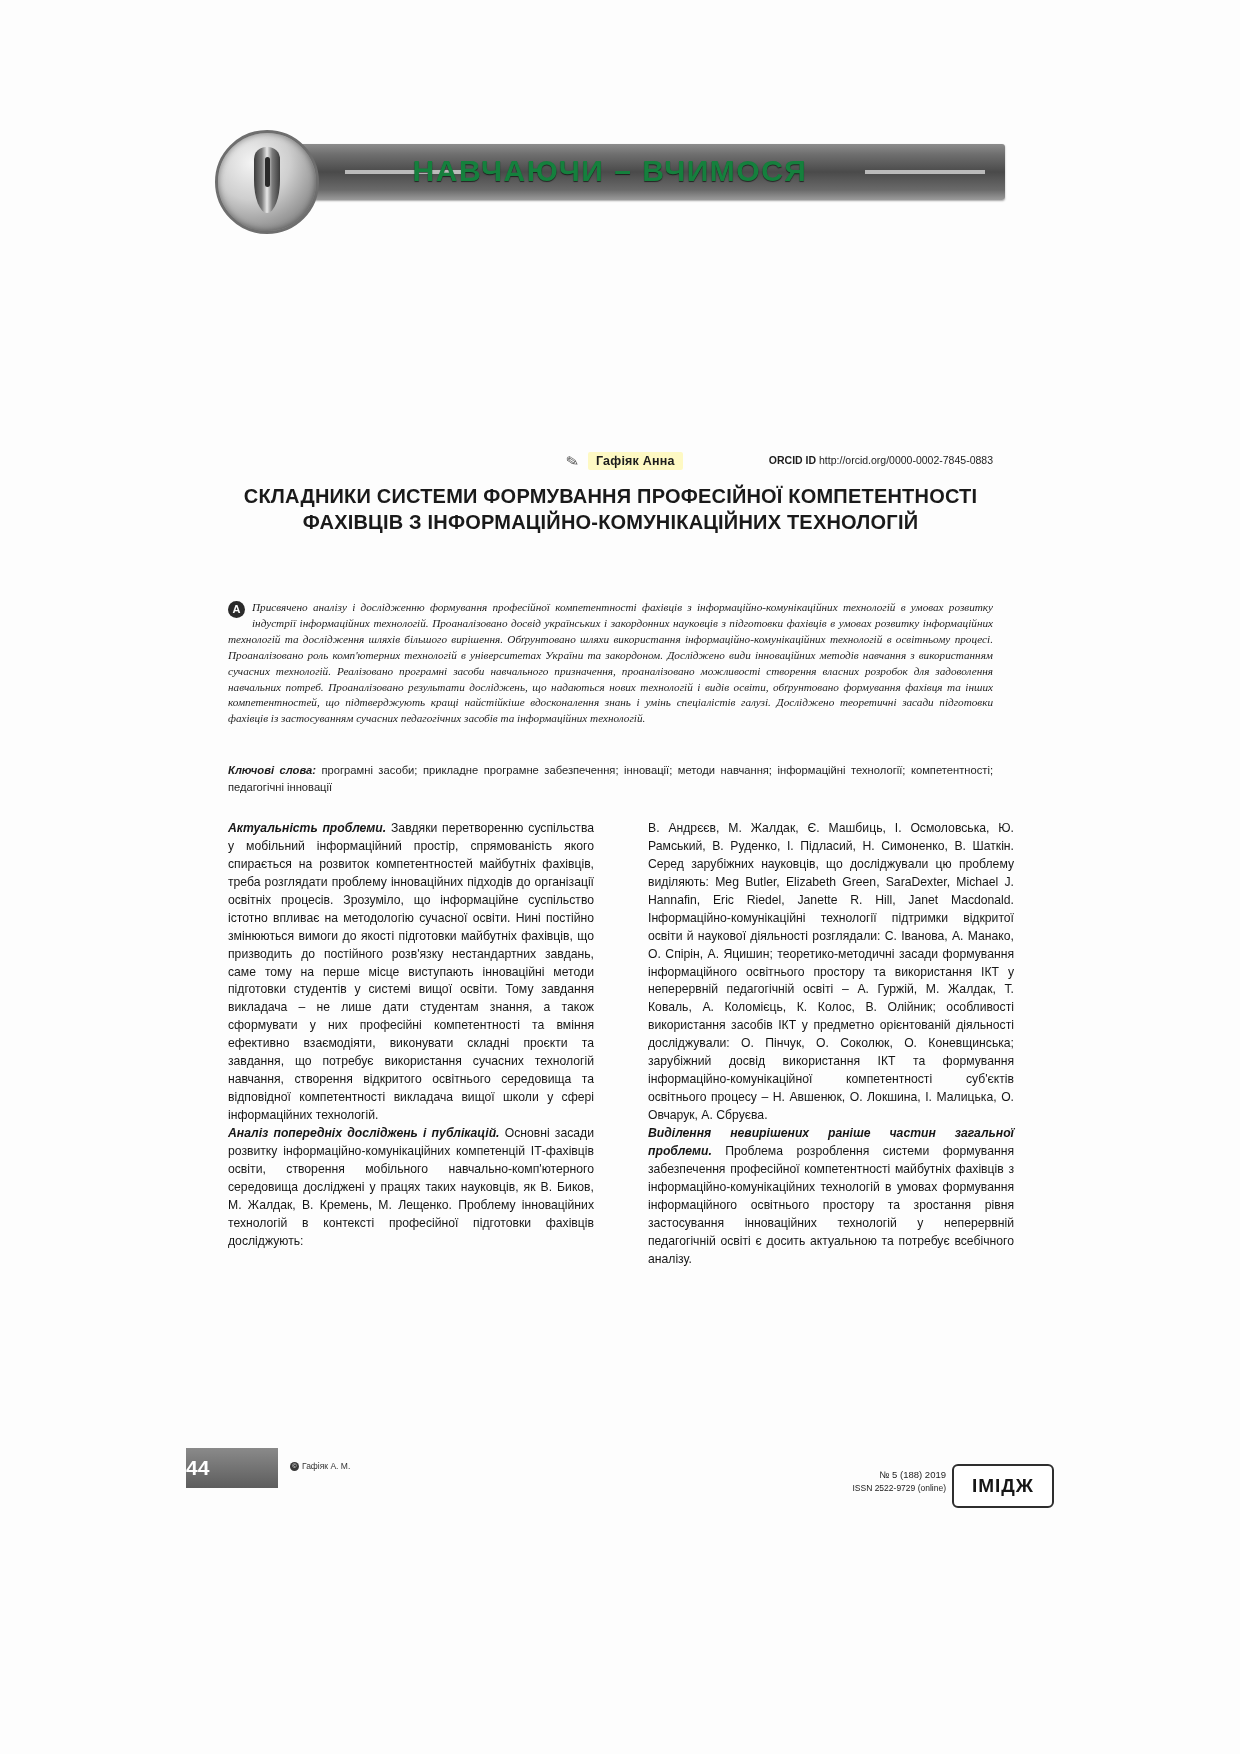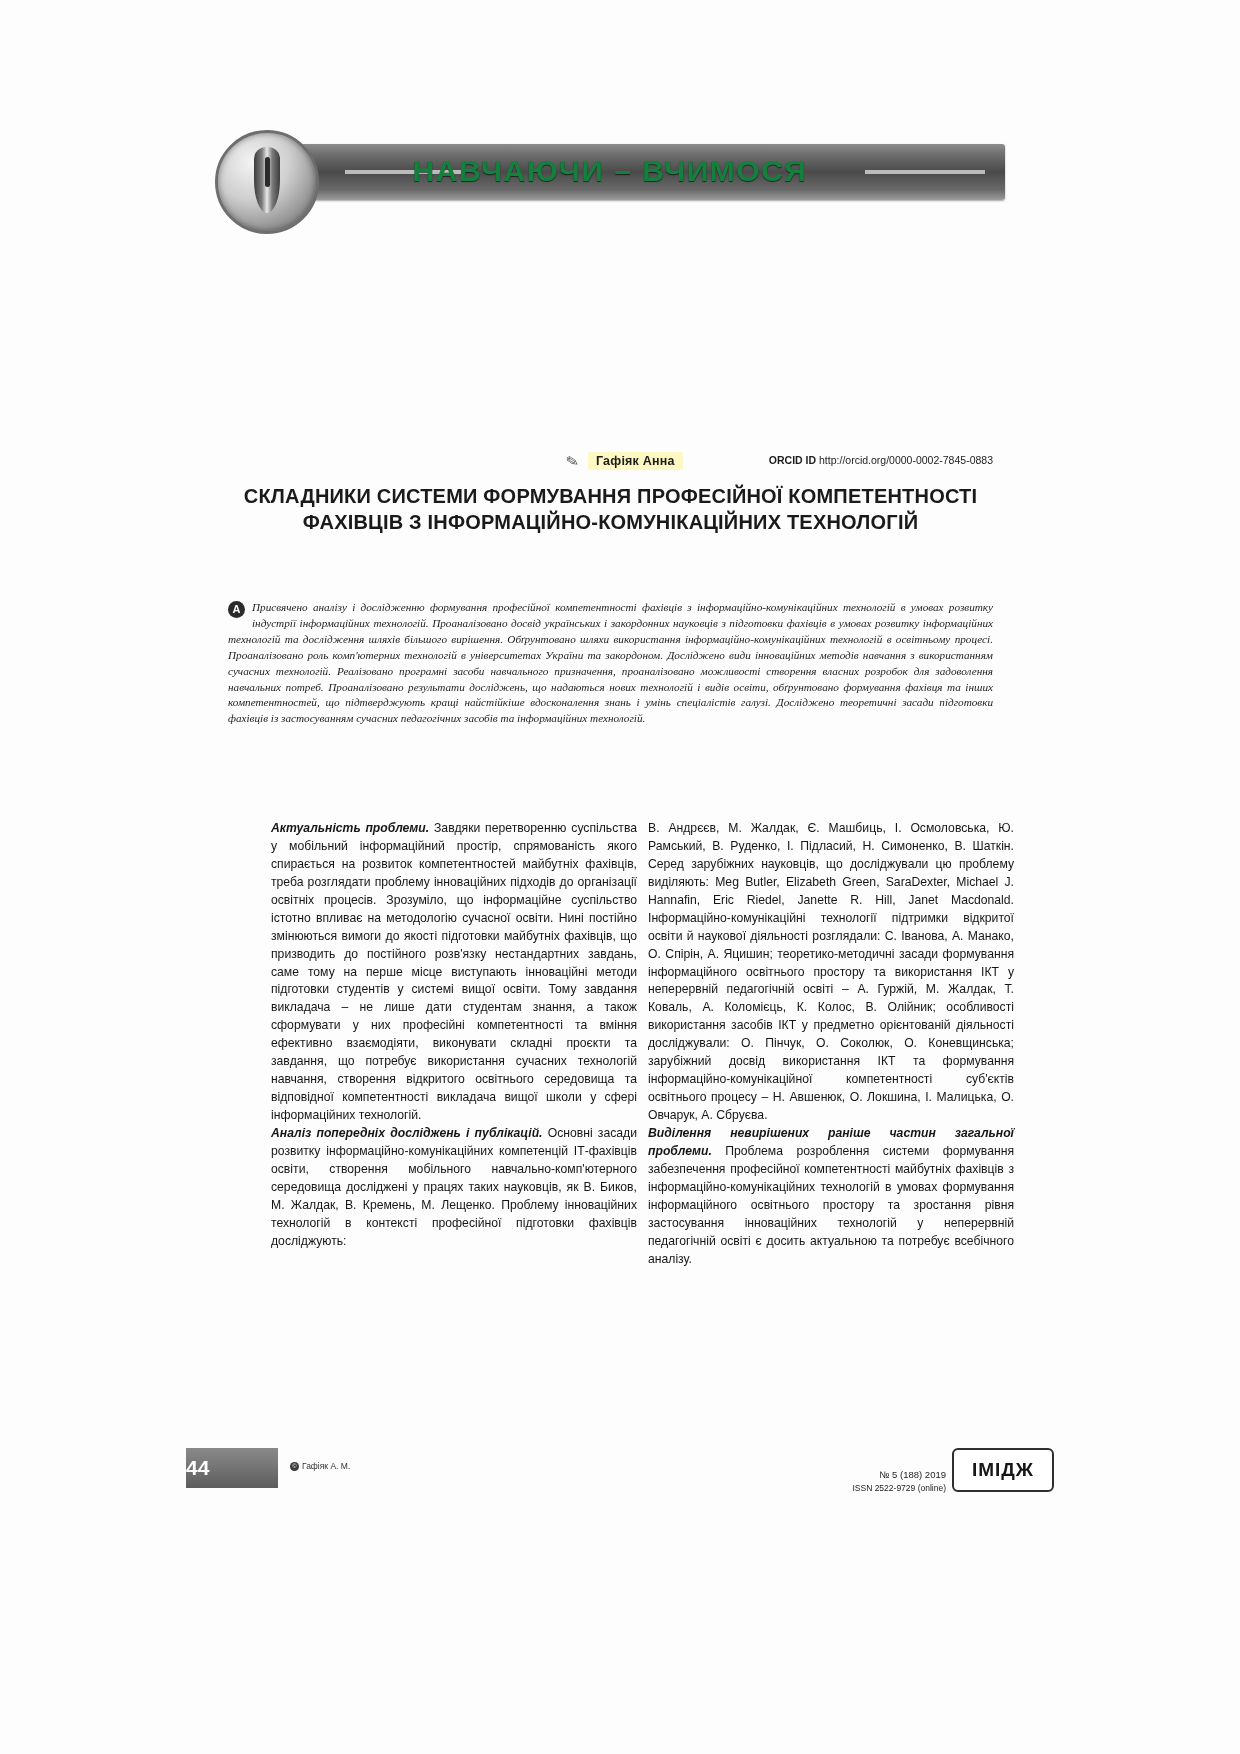--- a/index.html
+++ b/index.html
@@ -220,21 +220,21 @@
   }
   .col {
     position: absolute;
     top: 0;
     width: 366px;
     font-size: 12.2px;
     line-height: 1.47;
     text-align: justify;
     color: #161616;
   }
-  .col.left { left: 0; margin-left: 43px; }
+  .col.left { left: 0; }
   .col.right { left: 420px; }
   .col p { margin: 0 0 0 0; }
   .run-in {
     font-weight: bold;
     font-style: italic;
   }
 
   
   .footer {
     position: absolute;
@@ -282,21 +282,21 @@
     top: 20px;
     text-align: right;
     font-size: 9.5px;
     line-height: 1.5;
     color: #222;
   }
   .footer-issue .issn { font-size: 8.5px; }
   .logo-box {
     position: absolute;
     right: 0;
-    top: 0;
+    top: 16px;
     width: 98px;
     height: 40px;
     border: 2px solid #2e2e2e;
     border-radius: 6px;
     background: #fff;
   }
   .logo-box .logo-text {
     position: absolute;
     left: 0; right: 0; top: 50%;
     transform: translateY(-50%);
@@ -330,20 +330,23 @@
     </div>
   </div>
 
   <div class="title">СКЛАДНИКИ СИСТЕМИ ФОРМУВАННЯ ПРОФЕСІЙНОЇ КОМПЕТЕНТНОСТІ ФАХІВЦІВ З ІНФОРМАЦІЙНО-КОМУНІКАЦІЙНИХ ТЕХНОЛОГІЙ</div>
 
   <div class="abstract">
     <span class="abstract-bullet">А</span>
     <span>Присвячено аналізу і дослідженню формування професійної компетентності фахівців з інформаційно-комунікаційних технологій в умовах розвитку індустрії інформаційних технологій. Проаналізовано досвід українських і закордонних науковців з підготовки фахівців в умовах розвитку інформаційних технологій та дослідження шляхів більшого вирішення. Обґрунтовано шляхи використання інформаційно-комунікаційних технологій в освітньому процесі. Проаналізовано роль комп'ютерних технологій в університетах України та закордоном. Досліджено види інноваційних методів навчання з використанням сучасних технологій. Реалізовано програмні засоби навчального призначення, проаналізовано можливості створення власних розробок для задоволення навчальних потреб. Проаналізовано результати досліджень, що надаються нових технологій і видів освіти, обґрунтовано формування фахівця та інших компетентностей, що підтверджують кращі найстійкіше вдосконалення знань і умінь спеціалістів галузі. Досліджено теоретичні засади підготовки фахівців із застосуванням сучасних педагогічних засобів та інформаційних технологій.</span>
   </div>
 
+  <div class="keywords">
+    <span class="kw-label">Ключові слова:</span><span> програмні засоби; прикладне програмне забезпечення; інновації; методи навчання; інформаційні технології; компетентності; педагогічні інновації</span>
+  </div>
 
   <div class="columns">
     <div class="col left">
       <p><span class="run-in">Актуальність проблеми.</span><span> Завдяки перетворенню суспільства у мобільний інформаційний простір, спрямованість якого спирається на розвиток компетентностей майбутніх фахівців, треба розглядати проблему інноваційних підходів до організації освітніх процесів. Зрозуміло, що інформаційне суспільство істотно впливає на методологію сучасної освіти. Нині постійно змінюються вимоги до якості підготовки майбутніх фахівців, що призводить до постійного розв'язку нестандартних завдань, саме тому на перше місце виступають інноваційні методи підготовки студентів у системі вищої освіти. Тому завдання викладача – не лише дати студентам знання, а також сформувати у них професійні компетентності та вміння ефективно взаємодіяти, виконувати складні проєкти та завдання, що потребує використання сучасних технологій навчання, створення відкритого освітнього середовища та відповідної компетентності викладача вищої школи у сфері інформаційних технологій.</span></p>
       <p><span class="run-in">Аналіз попередніх досліджень і публікацій.</span><span> Основні засади розвитку інформаційно-комунікаційних компетенцій ІТ-фахівців освіти, створення мобільного навчально-комп'ютерного середовища досліджені у працях таких науковців, як В. Биков, М. Жалдак, В. Кремень, М. Лещенко. Проблему інноваційних технологій в контексті професійної підготовки фахівців досліджують:</span></p>
     </div>
     <div class="col right">
       <p><span>В. Андрєєв, М. Жалдак, Є. Машбиць, І. Осмоловська, Ю. Рамський, В. Руденко, І. Підласий, Н. Симоненко, В. Шаткін. Серед зарубіжних науковців, що досліджували цю проблему виділяють: Meg Butler, Elizabeth Green, SaraDexter, Michael J. Hannafin, Eric Riedel, Janette R. Hill, Janet Macdonald. Інформаційно-комунікаційні технології підтримки відкритої освіти й наукової діяльності розглядали: С. Іванова, А. Манако, О. Спірін, А. Яцишин; теоретико-методичні засади формування інформаційного освітнього простору та використання ІКТ у неперервній педагогічній освіті – А. Гуржій, М. Жалдак, Т. Коваль, А. Коломієць, К. Колос, В. Олійник; особливості використання засобів ІКТ у предметно орієнтованій діяльності досліджували: О. Пінчук, О. Соколюк, О. Коневщинська; зарубіжний досвід використання ІКТ та формування інформаційно-комунікаційної компетентності суб'єктів освітнього процесу – Н. Авшенюк, О. Локшина, І. Малицька, О. Овчарук, А. Сбруєва.</span></p>
       <p><span class="run-in">Виділення невирішених раніше частин загальної проблеми.</span><span> Проблема розроблення системи формування забезпечення професійної компетентності майбутніх фахівців з інформаційно-комунікаційних технологій в умовах формування інформаційного освітнього простору та зростання рівня застосування інноваційних технологій у неперервній педагогічній освіті є досить актуальною та потребує всебічного аналізу.</span></p>
     </div>

